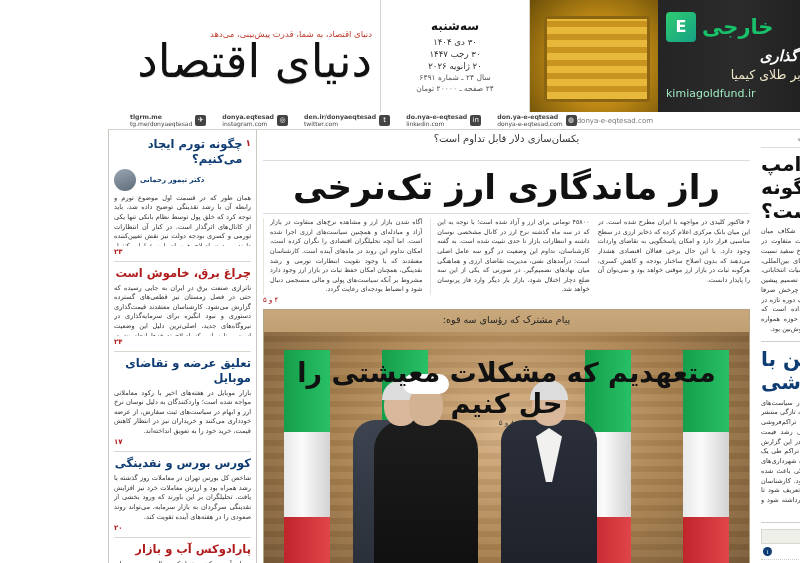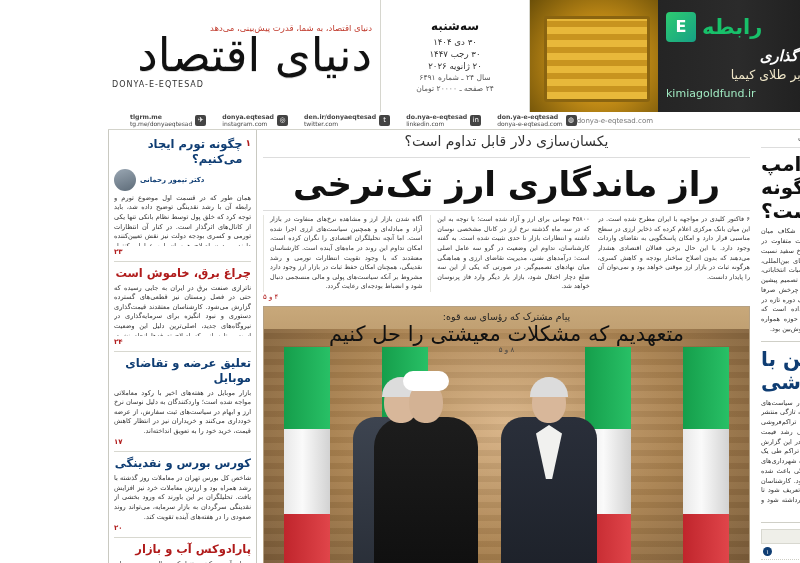--- a/index.html
+++ b/index.html
@@ -170,22 +170,22 @@
   }
 
   
   .center-col {
     width: 500px; height: 433px;
     padding: 3px 6px 0 6px;
     direction: rtl; background: #fff;
     border-left: 1px solid #c9c9c1;
   }
   .kicker {
-    text-align: center; font-size: 14px; color: #333;
-    padding-bottom: 8px; border-bottom: 1px solid #ddd;
+    text-align: center; font-size: 10px; color: #333;
+    padding-bottom: 16px; border-bottom: 1px solid #ddd;
   }
   .lead-title {
     text-align: center; font-size: 34px; font-weight: bold;
     color: #111; letter-spacing: -1px; margin: 7px 0 6px 0;
     line-height: 1.15;
   }
   .lead-body {
     display: flex; flex-direction: row-reverse; gap: 8px;
     border-top: 1px solid #ddd; padding-top: 4px;
   }
@@ -202,21 +202,21 @@
     width: 100%; height: 292px;
     background: linear-gradient(180deg,#c8a87a 0%, #9c7a4e 45%, #6d5334 100%);
     overflow: hidden; border: 1px solid #b5a184;
   }
   .photo-cap-top {
     position: absolute; top: 0; left: 0; width: 100%;
     padding: 4px 8px 5px 8px; text-align: center;
     background: rgba(255,255,255,0.0); z-index: 4;
   }
   .photo-cap-top .c1 { font-size: 9.5px; color: #222; }
-  .photo-cap-top .c2 { font-size: 21px; font-weight: normal; color: #111; letter-spacing: -0.5px; }
+  .photo-cap-top .c2 { font-size: 27px; font-weight: bold; color: #111; letter-spacing: -0.5px; margin-top: 32px; }
   .photo-cap-top .c3 { font-size: 7px; color: #444; }
   
   .wood {
     position: absolute; top: 22px; left: 0; width: 100%; height: 270px;
     background:
       repeating-linear-gradient(0deg, rgba(0,0,0,0.05) 0 6px, rgba(255,255,255,0.04) 6px 13px),
       radial-gradient(ellipse at 50% 35%, #d9b487 0%, #a9814f 50%, #6e5233 100%);
   }
   
   .flag {
@@ -314,38 +314,37 @@
 </head>
 <body>
 
 <div class="page">
 
   <div class="ad-banner">
 
     <div class="masthead">
       <div class="tagline">دنیای اقتصاد، به شما، قدرت پیش‌بینی، می‌دهد</div>
       <div class="bigname">دنیای اقتصاد</div>
-      <div class="enname">DONYA-E-EQTESAD</div>
     </div>
 
     <div class="date-block">
       <div class="dow">سه‌شنبه</div>
       <div class="line">۳۰ دی ۱۴۰۴</div>
       <div class="line">۳۰ رجب ۱۴۴۷</div>
       <div class="line">۲۰ ژانویه ۲۰۲۶</div>
       <div class="line small">سال ۲۴ ـ شماره ۶۴۹۱</div>
       <div class="line small">۲۴ صفحه ـ ۲۰۰۰۰ تومان</div>
     </div>
 
     <div class="ad-gold">
       <div class="vault"></div>
       <div class="adtext">
         <div class="brand">
           <div class="logo-sq">E</div>
-          <div class="btitle">رابطه</div>
+          <div class="btitle">خارجی</div>
         </div>
         <div class="l1">صندوق سرمایه گذاری</div>
         <div class="l2">اوراق بهادار مبتنی بر طلای کیمیا</div>
         <div class="url">kimiagoldfund.ir</div>
       </div>
     </div>
   </div>
 
   <div class="social-bar">
     <div class="sitem">

